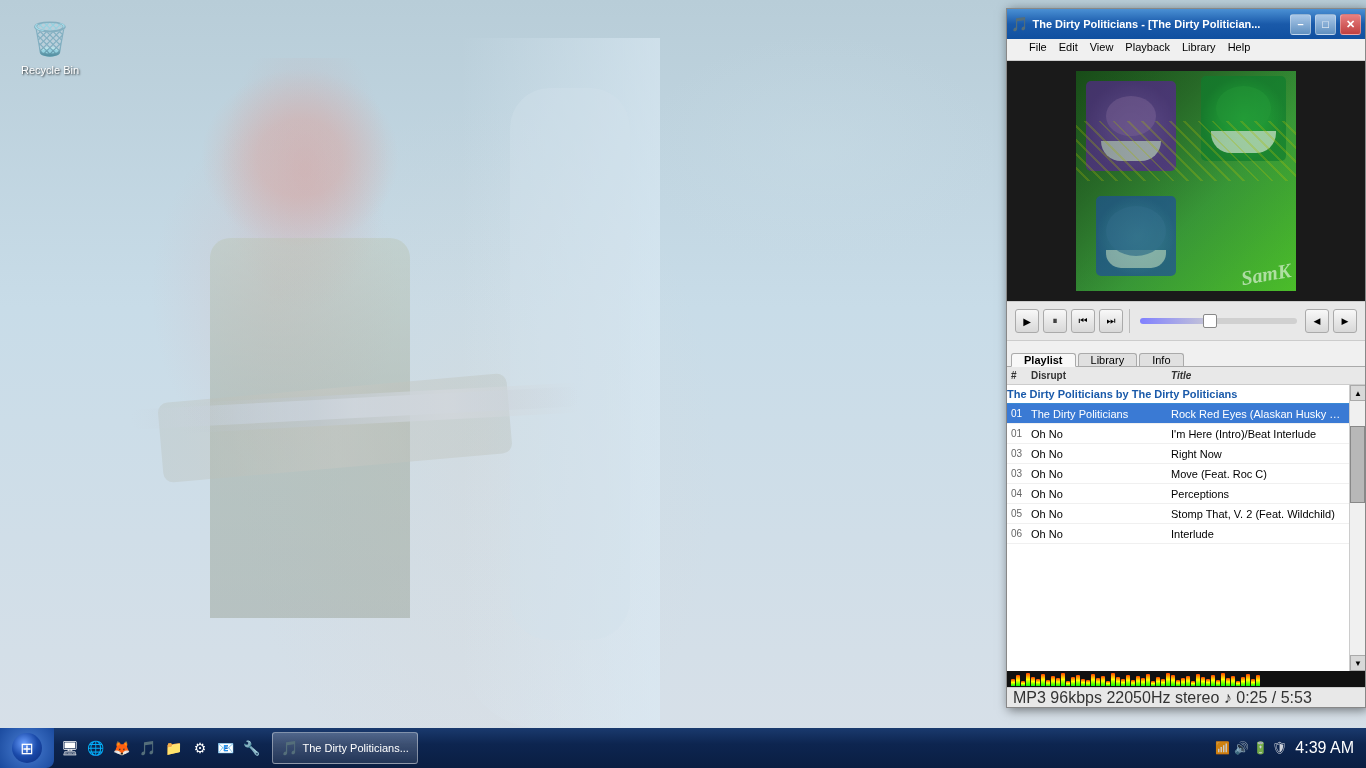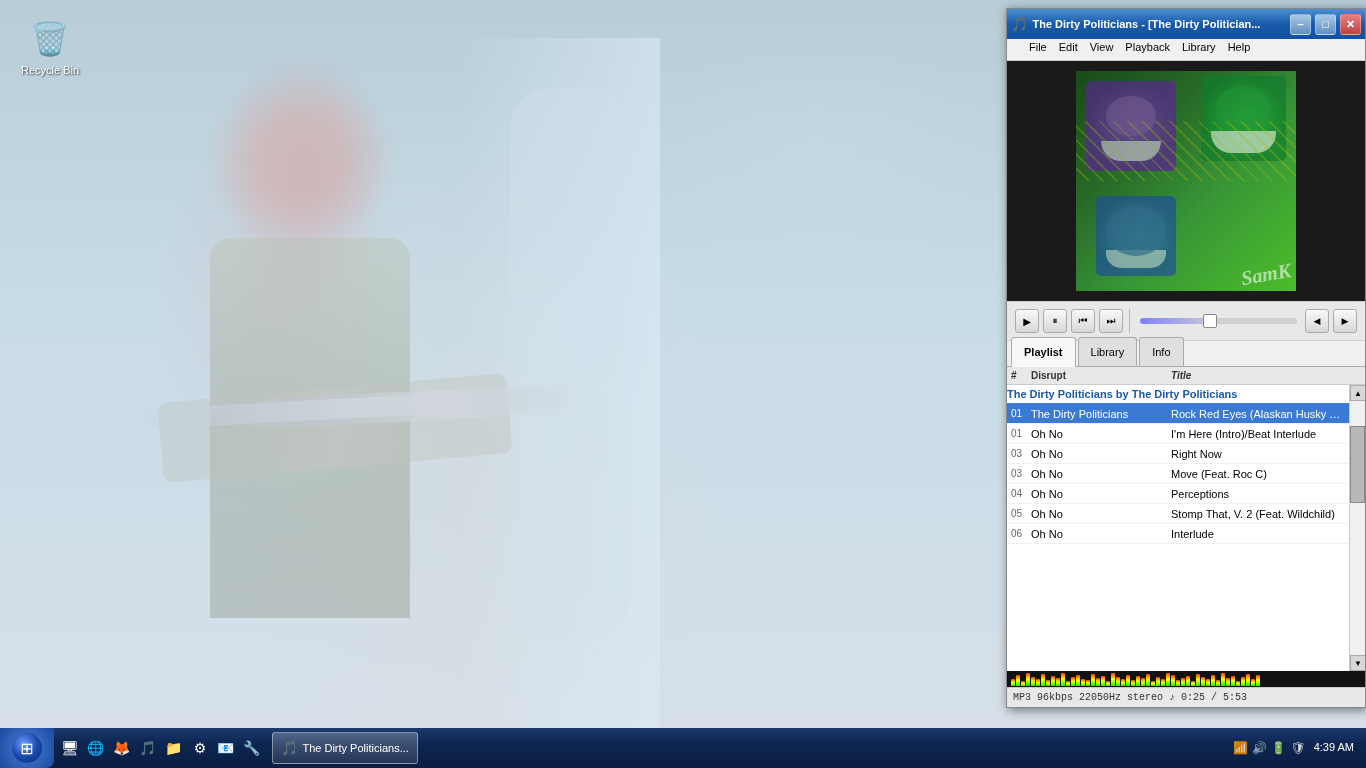--- a/index.html
+++ b/index.html
@@ -126,21 +126,21 @@
       gap: 4px;
       height: 40px;
     }
     .systray-icon {
       font-size: 12px;
       color: rgba(255,255,255,0.8);
       cursor: pointer;
     }
     #clock {
       color: white;
-      font-size: 11px;
+      font-size: 16px;
       text-align: right;
       line-height: 1.4;
       padding: 0 4px;
       cursor: pointer;
     }
 
     
     #media-player {
       position: absolute;
       top: 8px;
@@ -332,21 +332,21 @@
     
     #mp-tabs {
       height: 26px;
       background: #f0f0f0;
       display: flex;
       align-items: flex-end;
       padding: 0 4px;
       border-bottom: 1px solid #aaa;
     }
     .tab {
-      padding: 8px 12px;
+      padding: 0 12px;
       font-size: 11px;
       cursor: pointer;
       border: 1px solid #aaa;
       border-bottom: none;
       background: #e0e0e0;
       border-radius: 3px 3px 0 0;
       margin-right: 2px;
     }
     .tab.active {
       background: #f8f8f8;
@@ -412,24 +412,23 @@
     .pi-title { flex: 1; overflow: hidden; text-overflow: ellipsis; white-space: nowrap; }
 
     
     #mp-status {
       height: 20px;
       background: #e8e8e8;
       border-top: 1px solid #ccc;
       display: flex;
       align-items: center;
       padding: 0 6px;
-      font-size: 10px;
+      font-size: 16px;
       color: #333;
       gap: 8px;
-      font-family: Liberation Mono, monospace;
     }
 
     
     #mp-visualizer {
       height: 16px;
       background: #111;
       display: flex;
       align-items: flex-end;
       padding: 1px 4px;
       gap: 1px;

